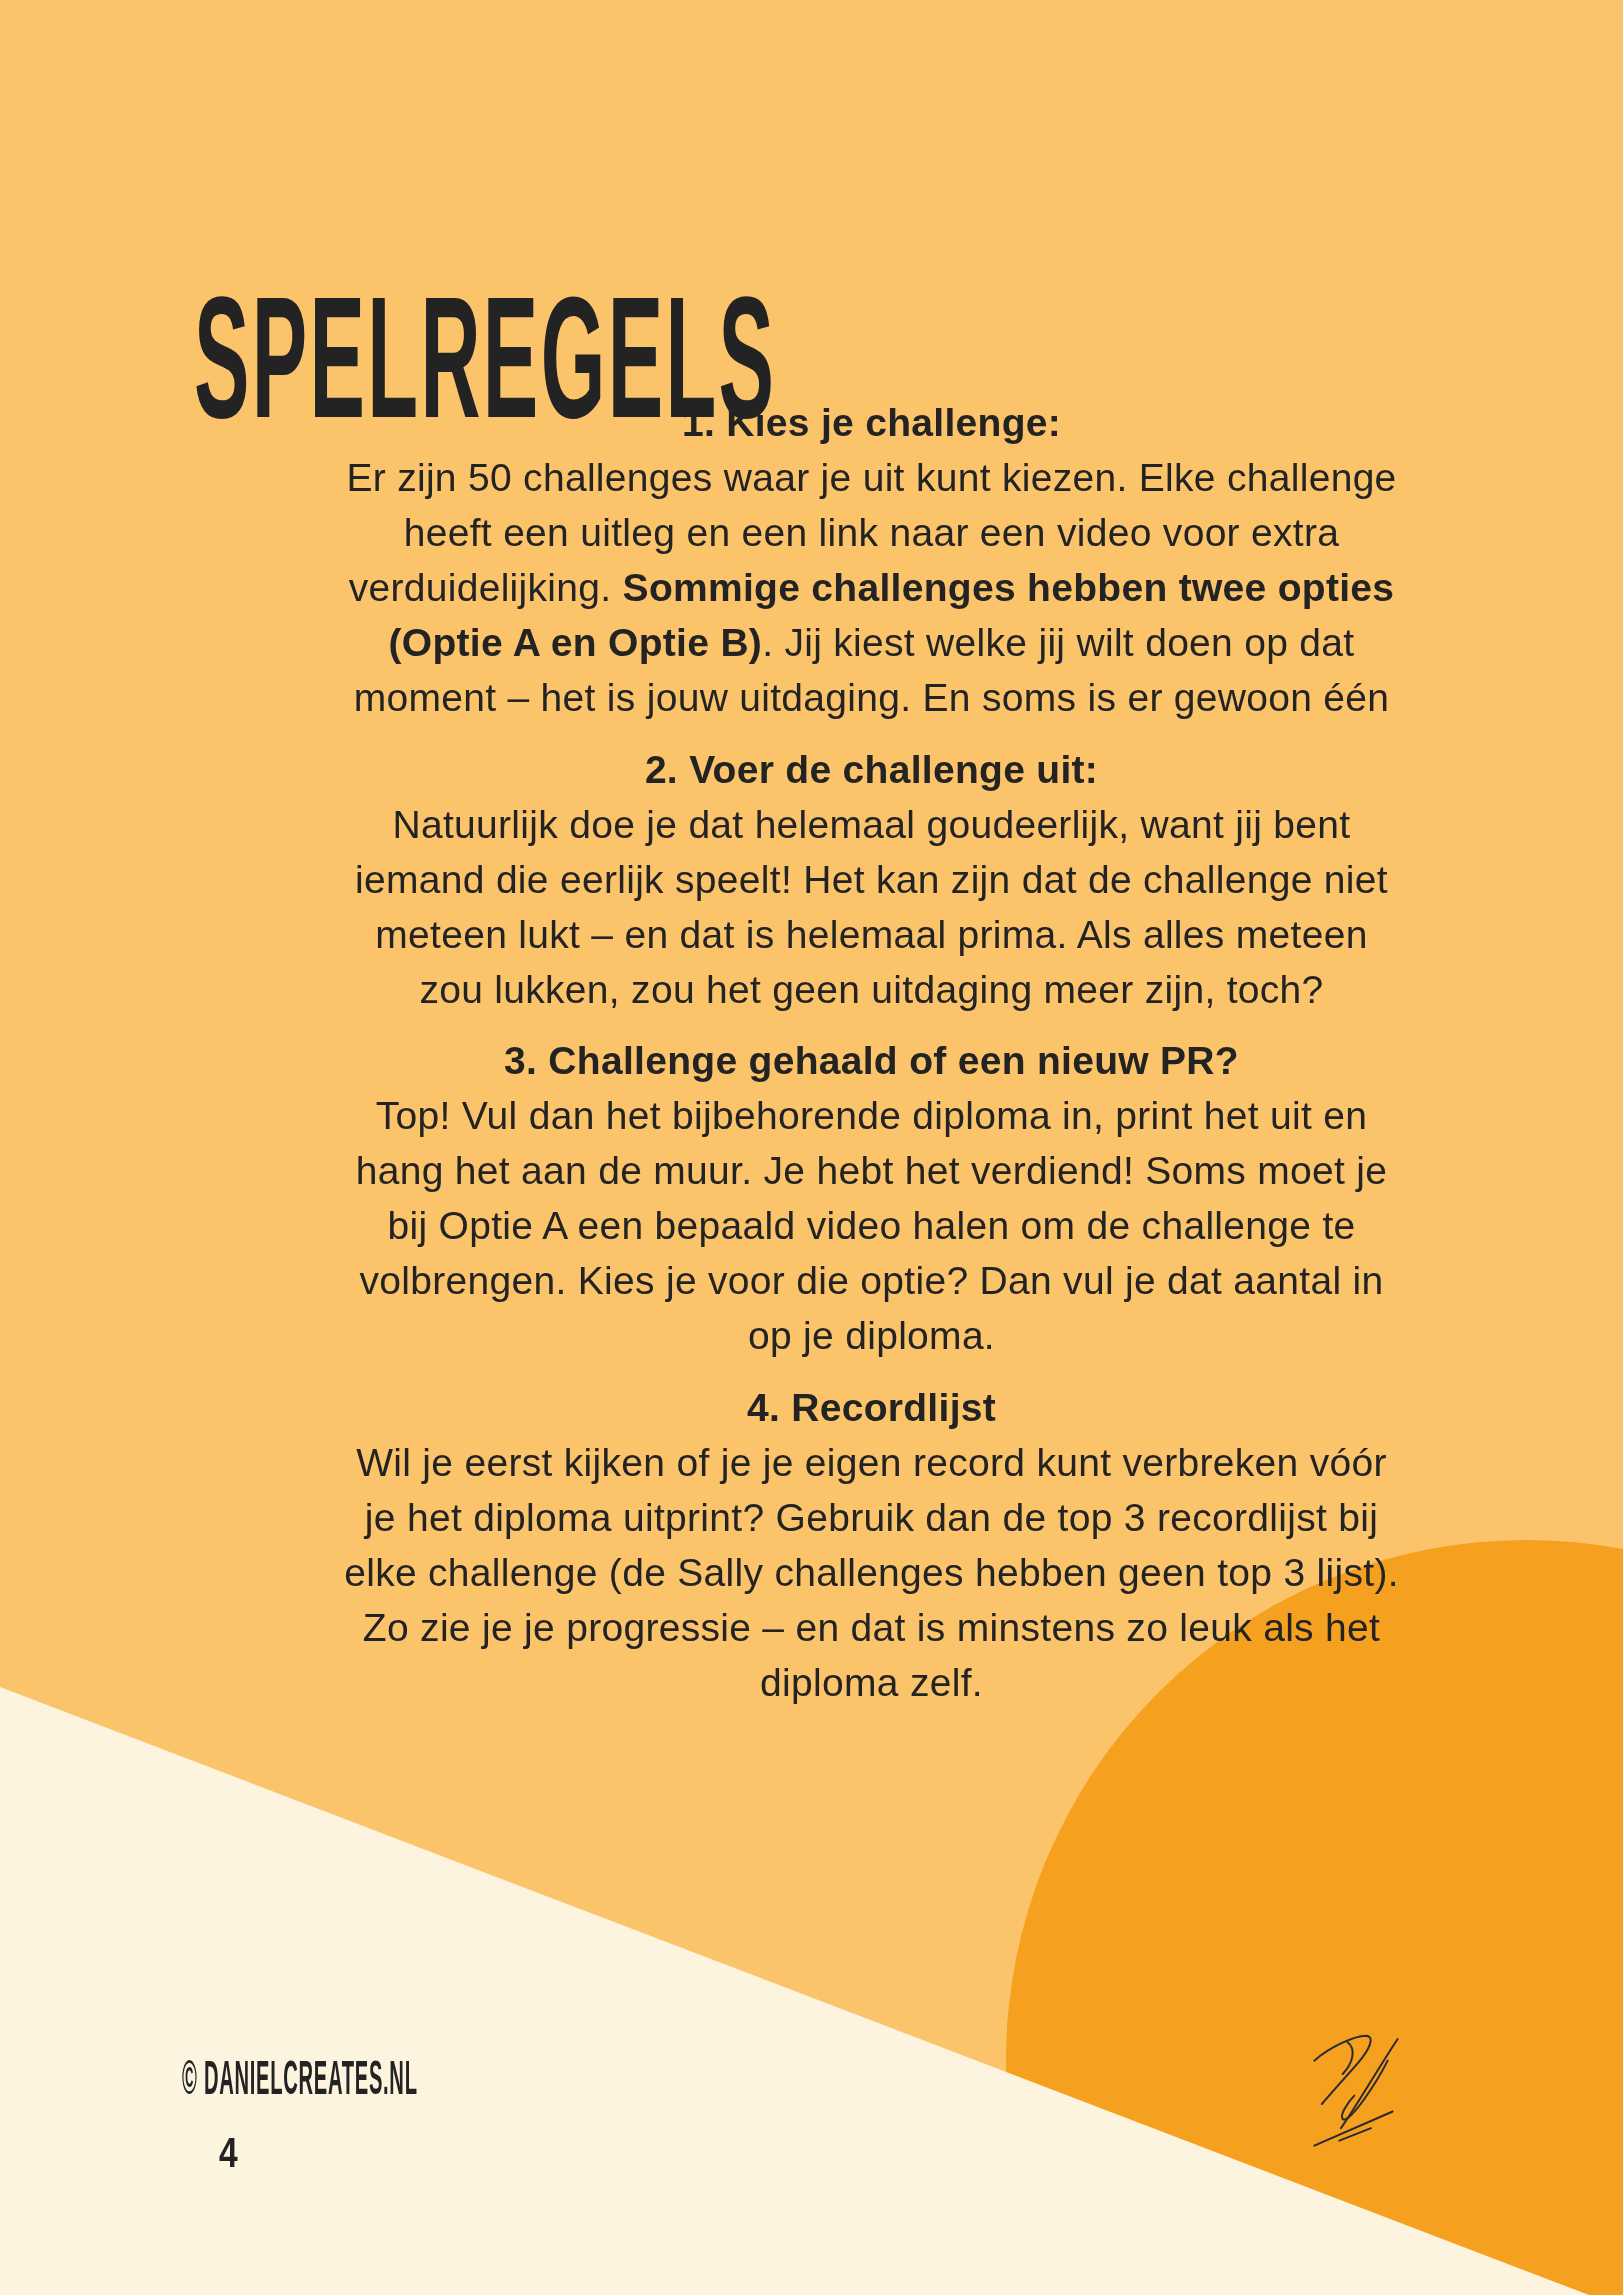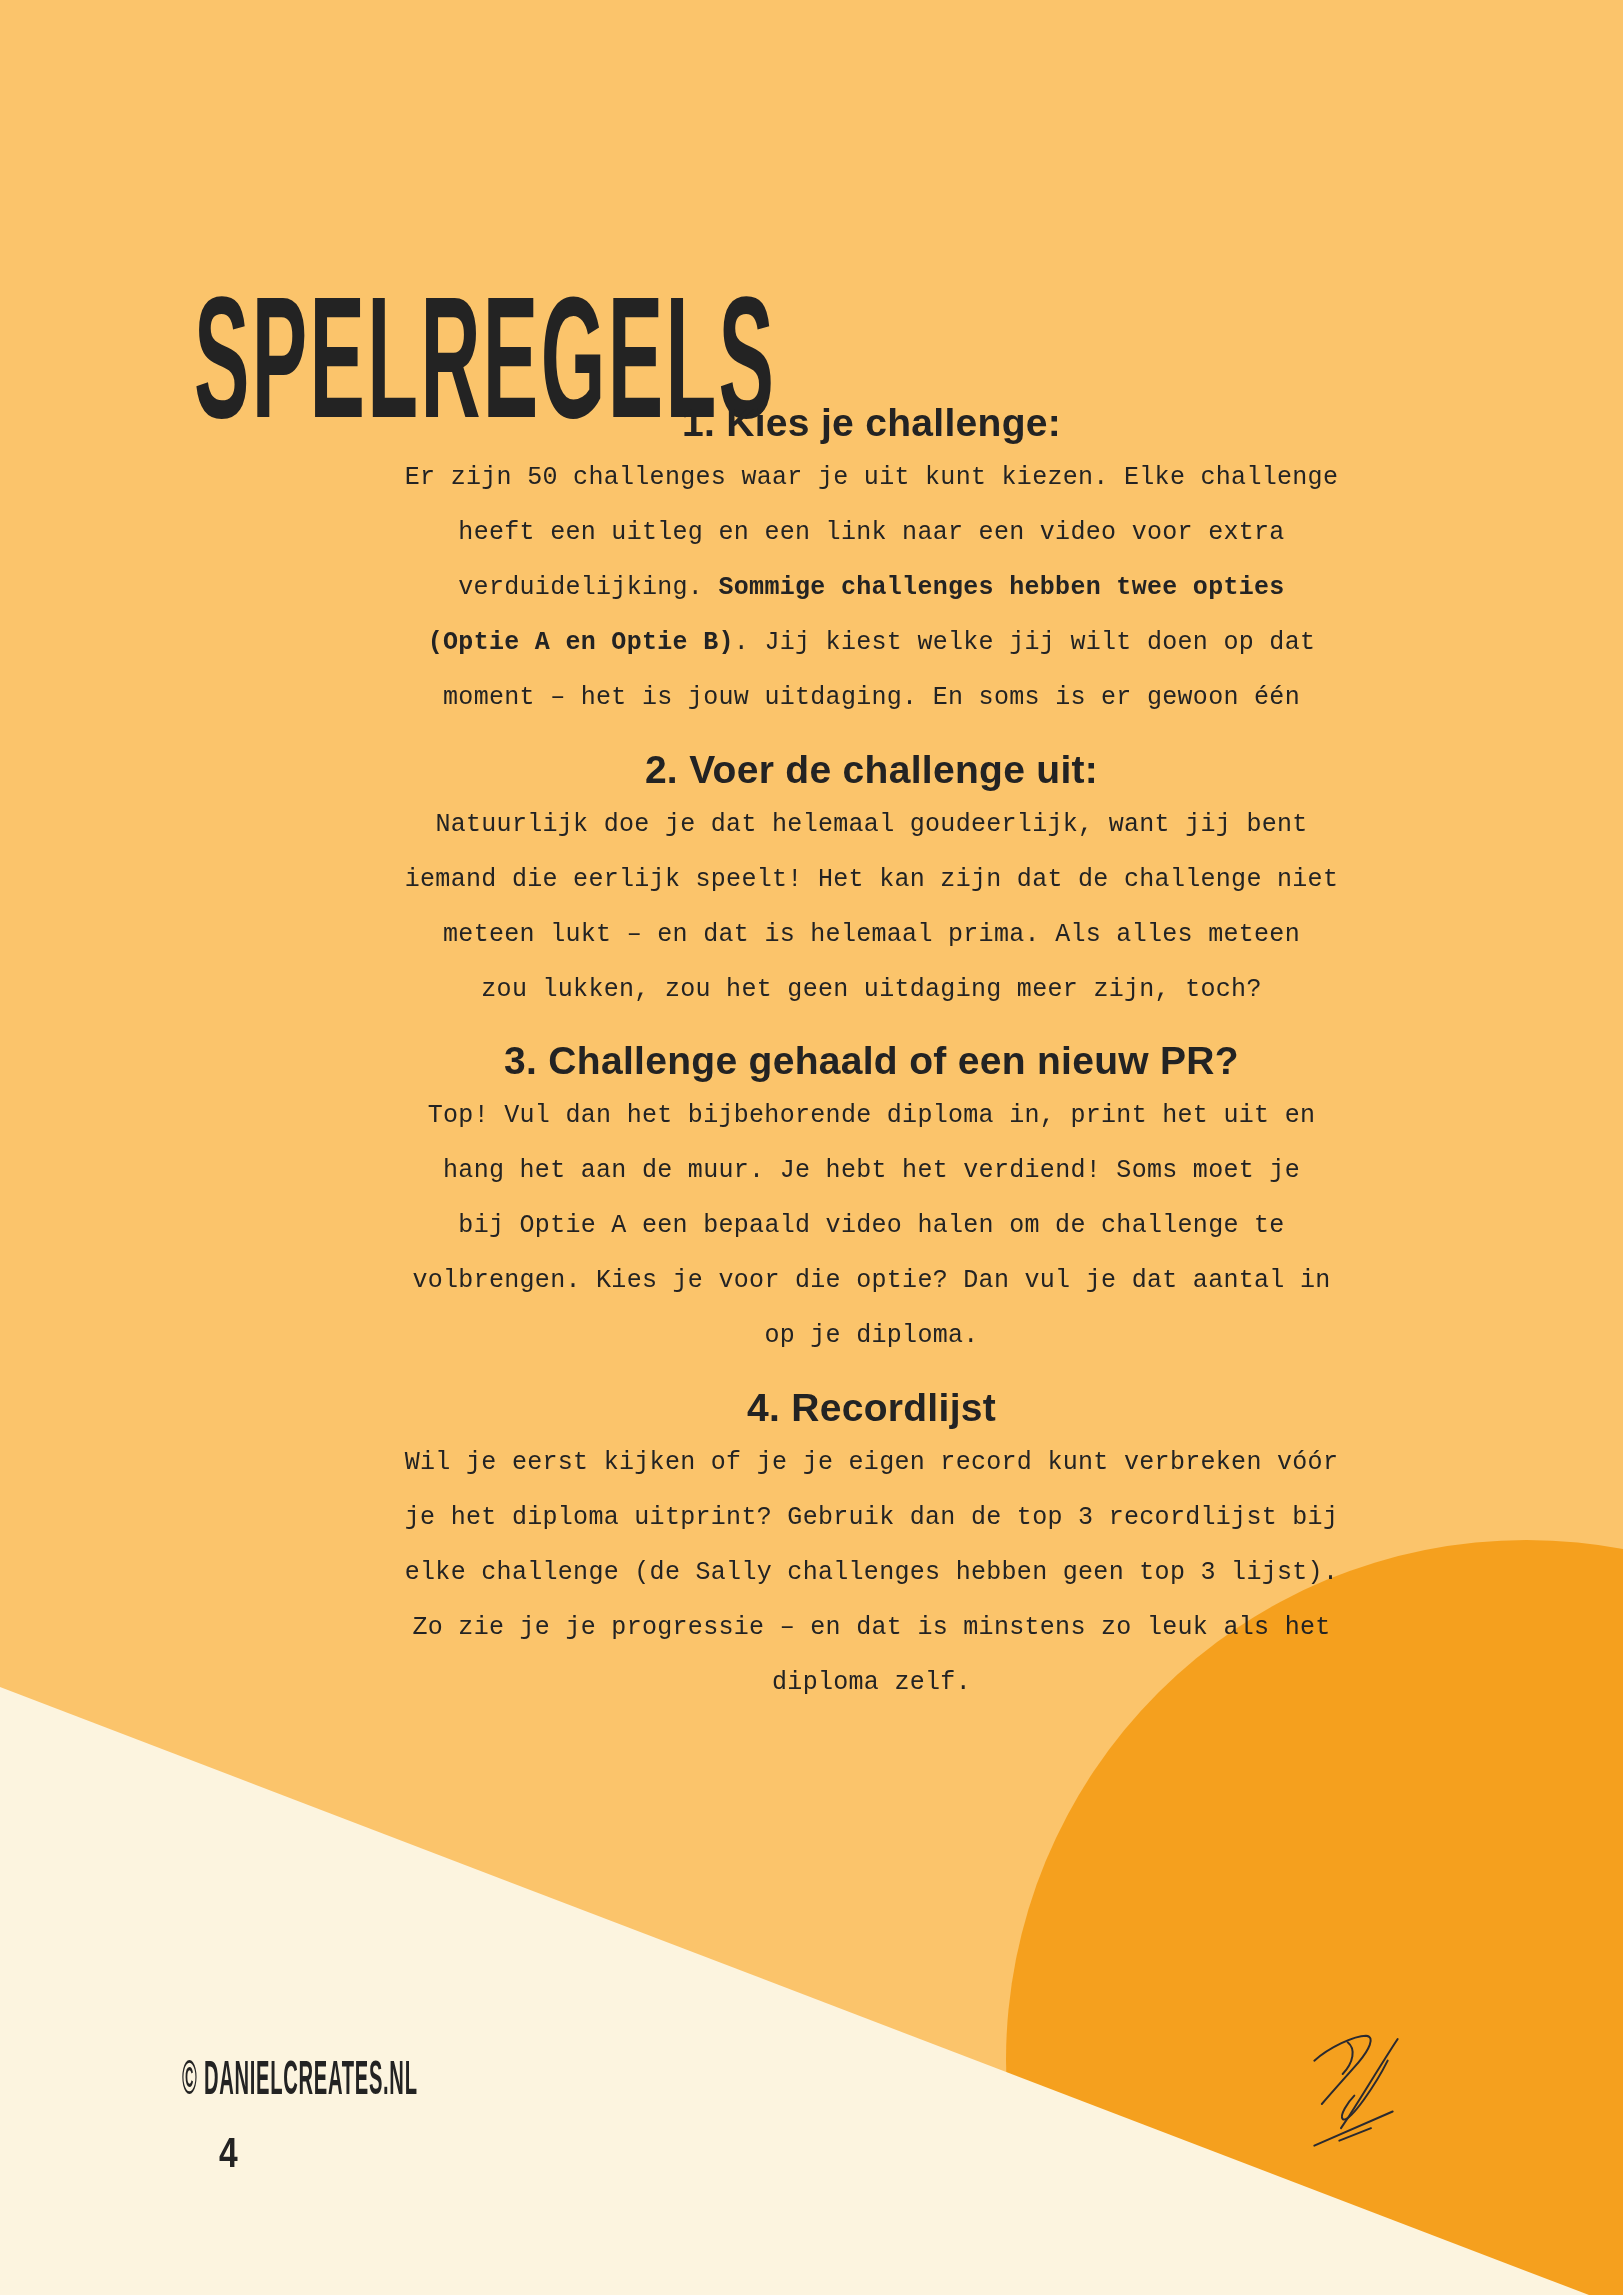--- a/index.html
+++ b/index.html
@@ -46,24 +46,23 @@
     left:196px;top:395px;
     width:1351px;
   }
   .section{margin:0 0 16.7px 0;text-align:center;}
   .s-heading{
     font-size:39px;line-height:55px;
     font-weight:bold;letter-spacing:0.3px;
     white-space:nowrap;
   }
   .s-line{
-    font-size:25px;line-height:55px;
+    font-size:39px;line-height:55px;
     letter-spacing:0.3px;
     white-space:nowrap;
-    font-family:Liberation Mono, monospace;
   }
   .s-line .b{font-weight:bold;}
   .copyright{
     position:absolute;
     left:182px;top:2050px;
     font-size:48px;font-weight:bold;
     letter-spacing:1.7px;
     white-space:nowrap;
     transform:scaleX(0.42);
     transform-origin:0 0;

